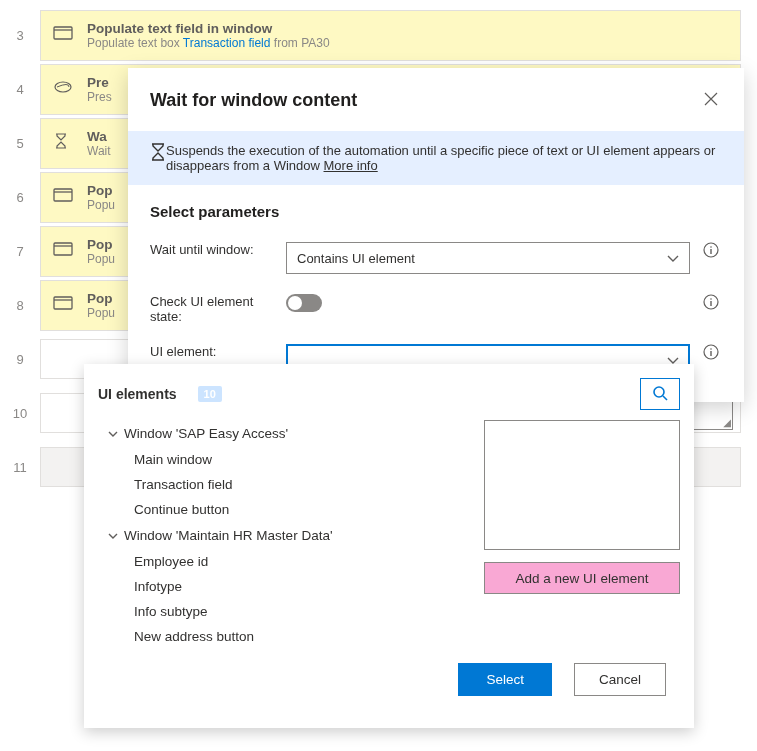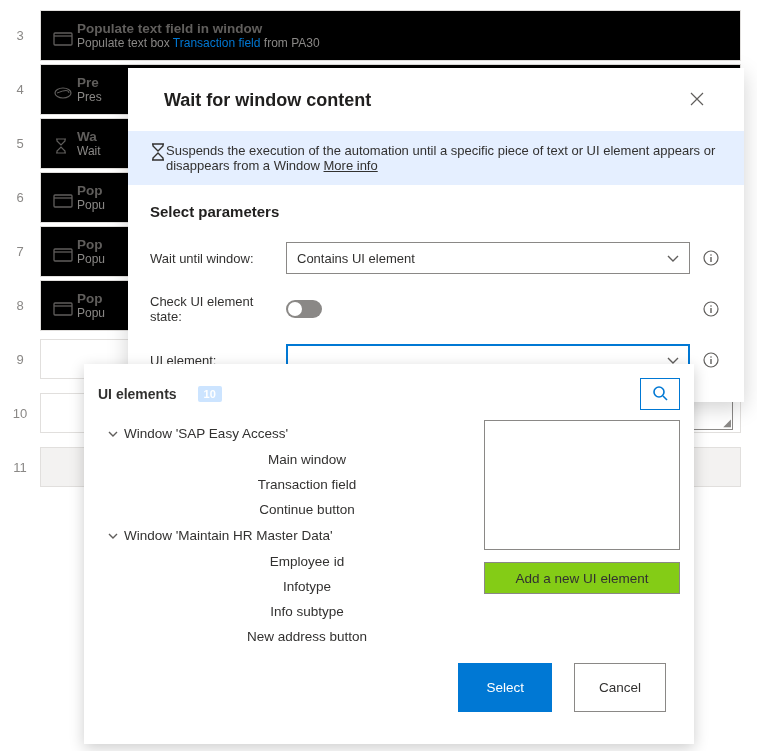--- a/index.html
+++ b/index.html
@@ -2,41 +2,41 @@
 <html><head>
   <meta charset="utf-8">
   <style>
     * { box-sizing: border-box; margin: 0; padding: 0; font-family: "Segoe UI", Tahoma, sans-serif; }
     body { background: #ffffff; width: 757px; height: 751px; overflow: hidden; position: relative; color: #323130; }
 
     
     .steps { position: absolute; left: 0; top: 0; width: 100%; padding-top: 8px; }
     .step-row { display: flex; align-items: center; min-height: 54px; }
     .step-num { width: 40px; text-align: center; color: #8a8886; font-size: 13px; }
-    .step-card { flex: 1; margin-right: 16px; border: 1px solid #e1dfdd; background: #000000; padding: 10px 12px; display: flex; align-items: flex-end; gap: 4px; }
+    .step-card { flex: 1; margin-right: 16px; border: 1px solid #e1dfdd; background: #fef9c3; padding: 10px 12px; display: flex; align-items: center; gap: 14px; }
     .step-icon { width: 20px; color: #605e5c; flex-shrink:0; }
     .step-text { display: flex; flex-direction: column; }
     .step-title { font-size: 13.5px; font-weight: 600; color: #605e5c; }
     .step-sub { font-size: 12px; color: #8a8886; }
     .step-sub .link { color: #0078d4; }
     .step-small { height: 40px; }
     .placeholder-card { flex:1; margin-right:16px; height:40px; border:1px solid #e1dfdd; background:#fff; }
 
     
     .modal { position: absolute; left: 128px; top: 68px; width: 616px; background: #fff; box-shadow: 0 6px 20px rgba(0,0,0,0.18); display: flex; flex-direction: column; }
-    .modal-header { display:flex; align-items:center; justify-content:space-between; padding: 20px 36px 18px; }
+    .modal-header { display:flex; align-items:center; justify-content:space-between; padding: 20px 22px 18px; }
     .modal-title { font-size: 18px; font-weight: 600; color: #201f1e; }
     .close-btn { background:none; border:none; cursor:pointer; color:#605e5c; padding:4px; }
     .info-banner { background:#e5efff; padding: 12px 22px; display:flex; font-size:13px; color:#323130; }
     .info-banner .hourglass { flex-shrink:0; color:#323130; }
     .info-banner a { color:#323130; text-decoration:underline; }
 
     .section { padding: 18px 22px 6px; }
     .section-title { font-size:15px; font-weight:600; color:#201f1e; margin-bottom: 22px; }
-    .param-row { display:flex; align-items:center; margin-bottom:20px; }
+    .param-row { display:flex; margin-bottom:20px; }
     .param-label { width:136px; font-size:13px; color:#323130; }
     .param-input { flex:1; }
     .select-box { width:100%; height:32px; border:1px solid #8a8886; background:#fff; display:flex; align-items:center; justify-content:space-between; padding:0 10px; font-size:13px; color:#323130; cursor:pointer; }
     .select-box.active { border:2px solid #0078d4; height:32px; padding:0 9px; }
     .info-icon { width:22px; margin-left:10px; color:#605e5c; display:flex; justify-content:center; }
     .toggle { width:36px; height:18px; background:#8a8886; border-radius:9px; position:relative; cursor:pointer; }
     .toggle::after { content:""; position:absolute; left:2px; top:2px; width:14px; height:14px; border-radius:50%; background:#fff; }
 
     
     .resize-area { position:absolute; left:693px; top:390px; width:40px; height:40px; border:1px solid #8a8886; background:#fff; }
@@ -46,29 +46,29 @@
     .ui-popup { position:absolute; left:84px; top:364px; width:610px; background:#fff; box-shadow: 0 4px 14px rgba(0,0,0,0.2); padding: 14px; }
     .ui-popup-header { display:flex; align-items:center; justify-content:space-between; margin-bottom:10px; }
     .ui-popup-title { display:flex; align-items:flex-start; gap:21px; }
     .ui-popup-title span.label { font-size:14px; font-weight:600; color:#323130; }
     .badge { background:#cce4ff; color:#fff; font-size:11px; padding:2px 6px; border-radius:2px; font-weight:600; }
     .search-btn { width:40px; height:32px; border:1px solid #0078d4; background:#fff; display:flex; align-items:center; justify-content:center; cursor:pointer; color:#0078d4; }
 
     .ui-popup-body { display:flex; gap:4px; align-items:flex-start; }
     .tree { flex:1; font-size:13.5px; color:#323130; }
     .tree-node { padding:6px 0 6px 10px; display:flex; align-items:center; gap:6px; cursor:pointer; }
-    .tree-child { padding:5px 0 5px 36px; cursor:pointer;text-align:center; }
+    .tree-child { padding:5px 0 5px 36px; cursor:pointer; }
     .chev { color:#605e5c; }
     .preview-box { width:196px; height:130px; border:1px solid #8a8886; background:#fff; }
     .right-col { display:flex; flex-direction:column; gap:12px; }
-    .add-ui-btn { width:196px; height:32px; border:1px solid #8a8886; background:#84cc16; font-size:13.5px; color:#323130; cursor:pointer; }
+    .add-ui-btn { width:196px; height:32px; border:1px solid #8a8886; background:#f9a8d4; font-size:13.5px; color:#323130; cursor:pointer; }
 
     .modal-footer { display:flex; justify-content:flex-end; gap:22px; padding: 14px 14px 18px; }
     .btn-primary { background:#0078d4; color:#fff; border:none; padding:8px 28px; font-size:13.5px; cursor:pointer; }
-    .btn-secondary { background:#fff; color:#323130; border:1px solid #8a8886; padding:16px 24px; font-size:13.5px; cursor:pointer; }
+    .btn-secondary { background:#fff; color:#323130; border:1px solid #8a8886; padding:8px 24px; font-size:13.5px; cursor:pointer; }
   </style>
 </head>
 <body>
 
 <div class="steps">
 
   <div class="step-row">
     <div class="step-num">3</div>
     <div class="step-card">
       <span class="step-icon">

